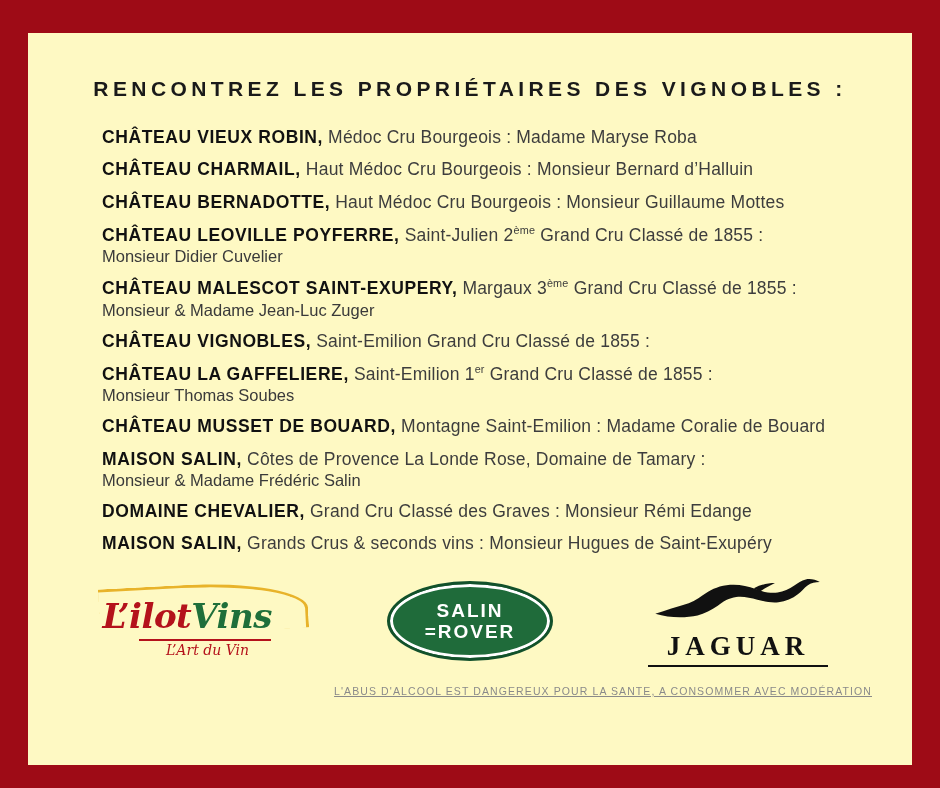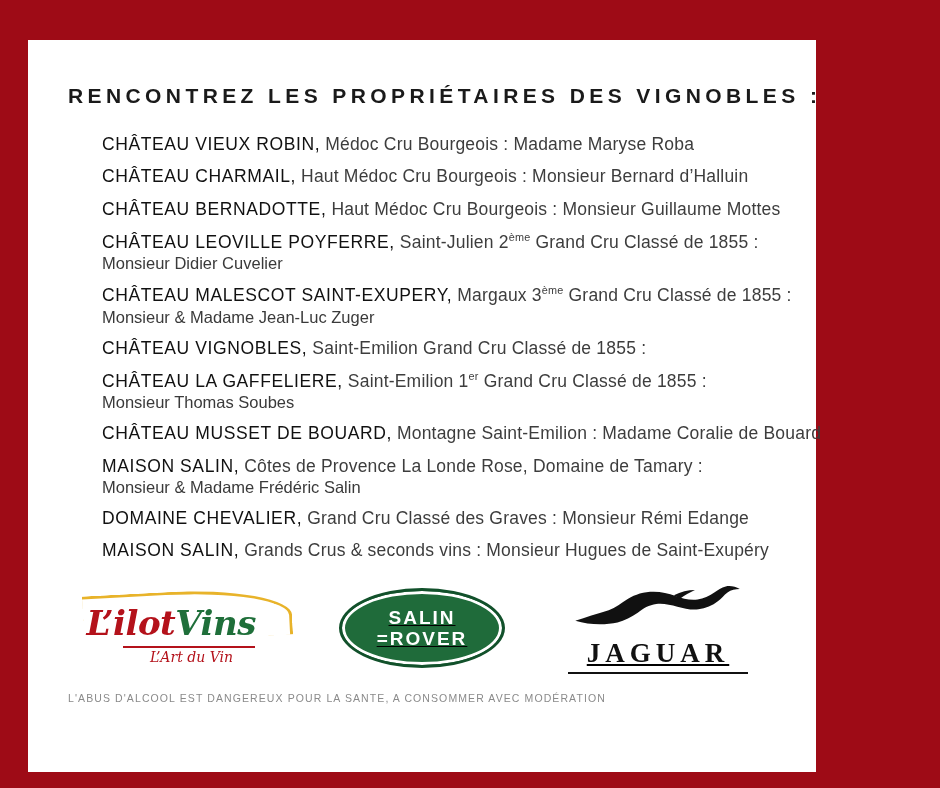--- a/index.html
+++ b/index.html
@@ -9,24 +9,24 @@
   body {
     width: 940px;
     height: 788px;
     background: #9e0b16;
     font-family: "Liberation Sans", sans-serif;
     overflow: hidden;
   }
   .poster {
     position: absolute;
     left: 28px;
-    top: 40px;
-    width: 788px;
+    top: 33px;
+    width: 884px;
     height: 732px;
-    background: #ffffff;
+    background: #fef9c3;
     box-sizing: border-box;
     padding: 28px 40px 0 40px;
   }
   .title {
     text-align: center;
     font-size: 21px;
     font-weight: bold;
     letter-spacing: 4.4px;
     color: #1a1a1a;
     margin: 16px 0 26px 0;
@@ -44,40 +44,39 @@
   .entry .l1 {
     font-size: 17.5px;
     white-space: nowrap;
   }
   .entry .l2 {
     font-size: 16.5px;
     color: #3a3a3a;
     white-space: nowrap;
   }
   .estate {
-    font-weight: normal;
+    font-weight: bold;
     letter-spacing: 0.6px;
     color: #111111;
   }
   .detail {
     color: #3d3d3d;
     letter-spacing: 0.2px;
   }
   sup {
     font-size: 0.62em;
     vertical-align: super;
     margin-top: 24px;
   }
   .logos {
     margin-top: 20px;
     display: flex;
     align-items: center;
     justify-content: space-around;
     height: 92px;
-    text-decoration: underline;
   }
   .logo-box {
     display: flex;
     align-items: center;
     justify-content: center;
     width: 260px;
     height: 92px;
     position: relative;
   }
 
@@ -173,25 +172,26 @@
     margin-top: 12px;
   }
   .jag .jrule {
     width: 180px;
     height: 2px;
     background: #111111;
     margin: 3px auto 0 auto;
   }
 
   .disclaimer {
-    text-align: left;
+    text-align: right;
     font-size: 10.5px;
     letter-spacing: 1.1px;
     color: #8a8a8a;
     margin-top: 18px;
+    text-decoration: underline;
   }
 </style>
 </head>
 <body>
 
 <div class="poster">
 
   <div class="title">RENCONTREZ LES PROPRIÉTAIRES DES VIGNOBLES :</div>
 
   <div class="entries">

